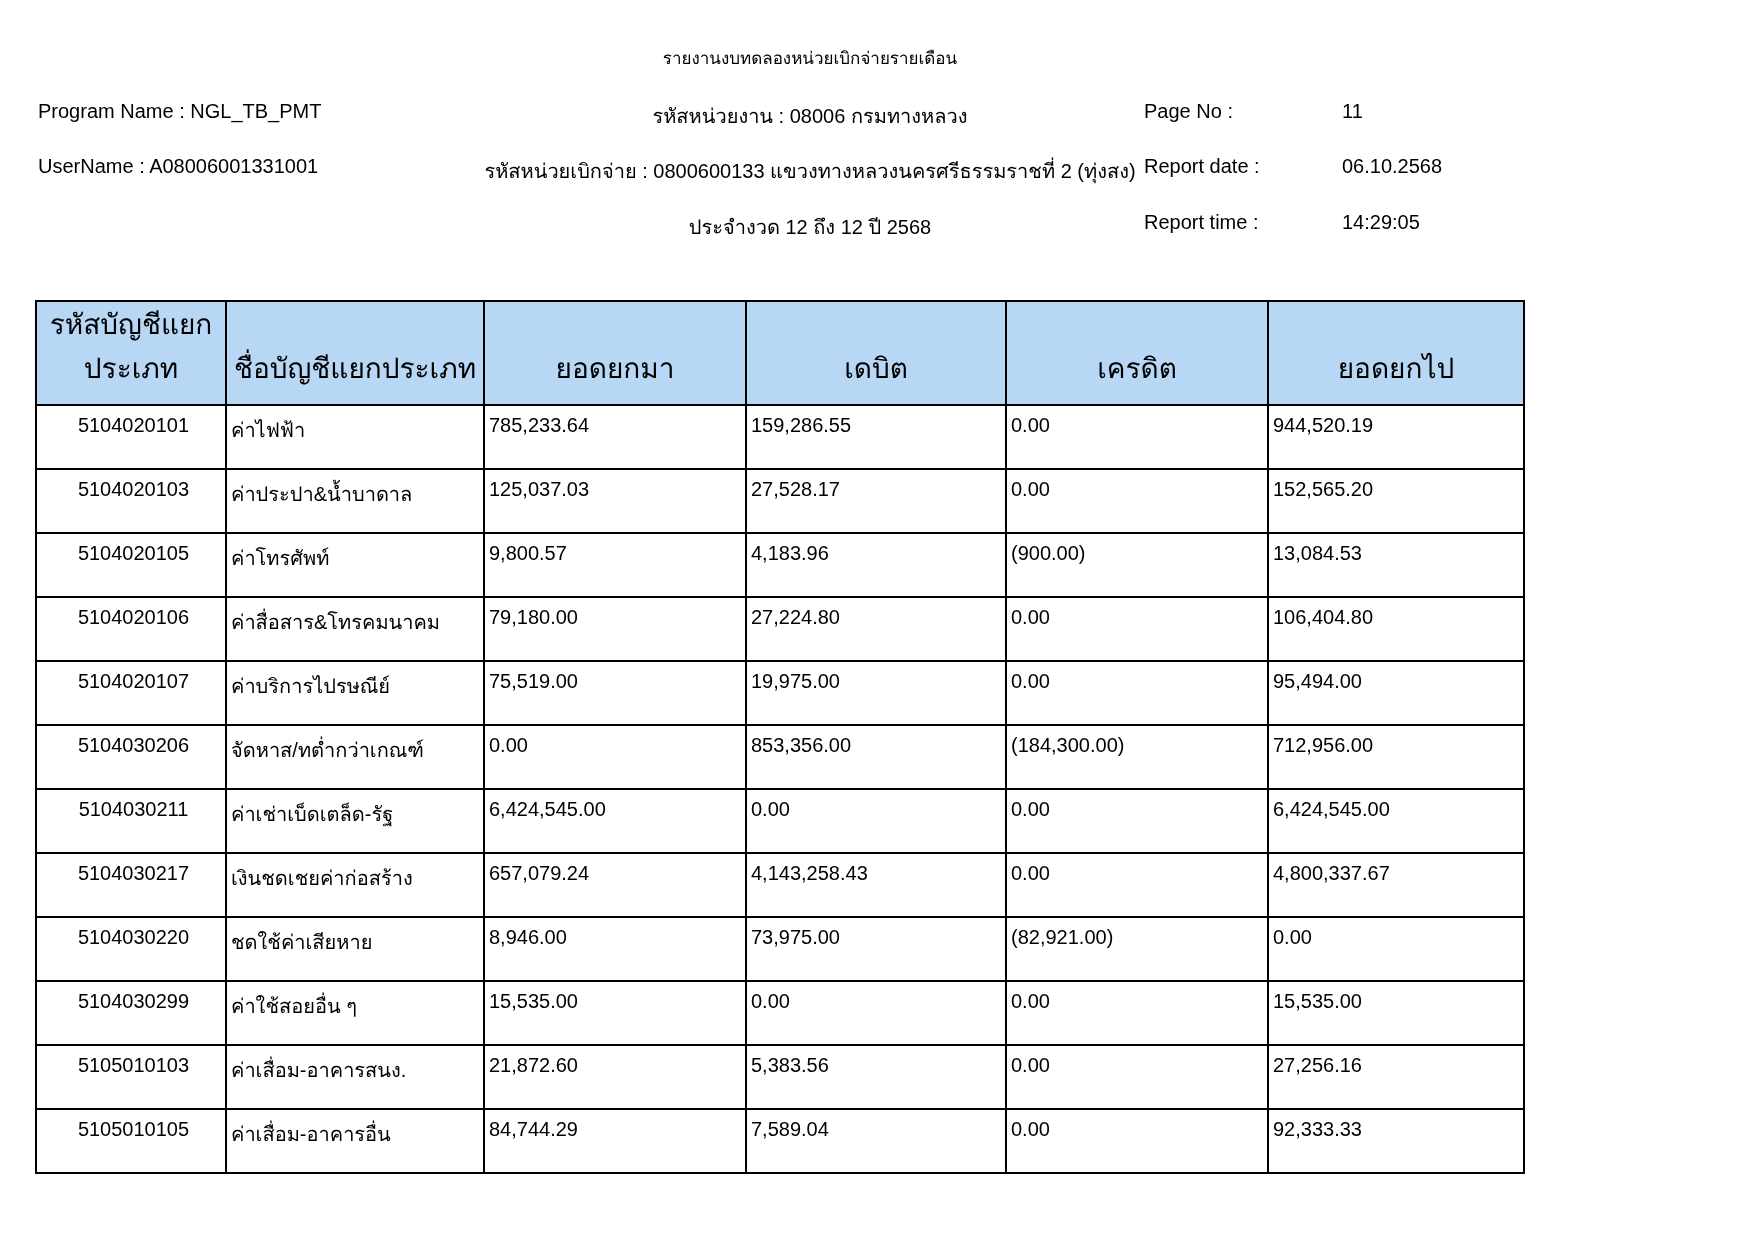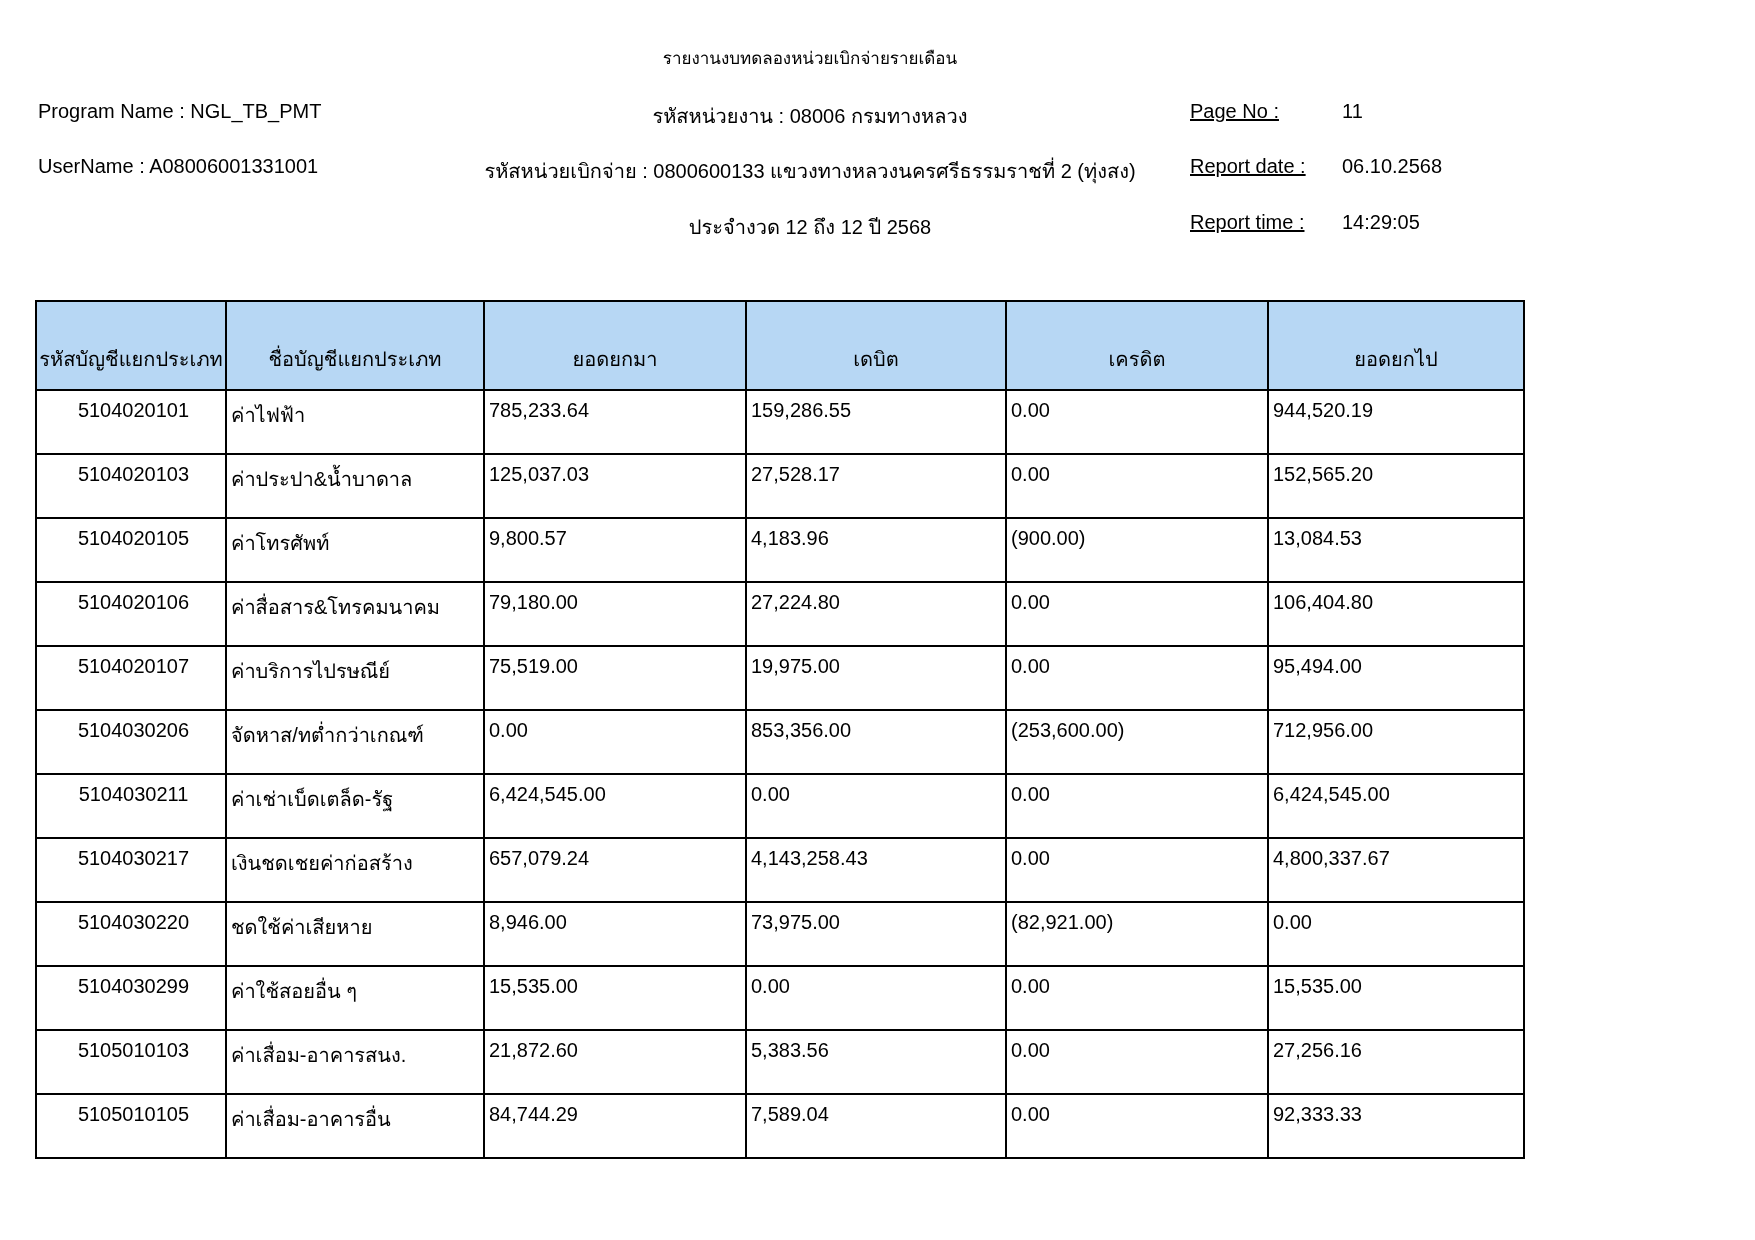--- a/index.html
+++ b/index.html
@@ -12,35 +12,35 @@
     color: #000000;
     position: relative;
     overflow: hidden;
   }
   .abs { position: absolute; font-size: 20px; white-space: nowrap; }
   .row-a { top: 100px; }
   .row-b { top: 155px; }
   .row-c { top: 211px; }
   .col-left { left: 38px; }
   .col-center { left: 380px; width: 860px; text-align: center; }
-  .col-right-label { left: 1190px; text-decoration: underline; }
+  .col-right-label { left: 1144px; }
   .col-right-value { left: 1342px; }
   .title { top: 44px; left: 380px; width: 860px; text-align: center; font-size: 17px; }
 
   .table-wrap { position: absolute; top: 300px; left: 35px; }
   table {
     border-collapse: collapse;
     table-layout: fixed;
     width: 1488px;
   }
   th, td { border: 2px solid #000000; overflow: hidden; }
   th {
     height: 73px;
     font-weight: normal;
-    font-size: 20px;
+    font-size: 28px;
     text-align: center;
     vertical-align: bottom;
     padding: 0 2px 14px 2px;
   }
   td {
     height: 54px;
     font-size: 20px;
     vertical-align: top;
     padding: 8px 4px 0 4px;
   }
@@ -126,21 +126,21 @@
     <td class="c-num">75,519.00</td>
     <td class="c-num">19,975.00</td>
     <td class="c-num">0.00</td>
     <td class="c-num">95,494.00</td>
   </tr>
         <tr>
     <td class="c-code">5104030206</td>
     <td class="c-name">จัดหาส/ทต่ำกว่าเกณฑ์</td>
     <td class="c-num">0.00</td>
     <td class="c-num">853,356.00</td>
-    <td class="c-num">(253,600.00)</td>
+    <td class="c-num">(184,300.00)</td>
     <td class="c-num">712,956.00</td>
   </tr>
         <tr>
     <td class="c-code">5104030211</td>
     <td class="c-name">ค่าเช่าเบ็ดเตล็ด-รัฐ</td>
     <td class="c-num">6,424,545.00</td>
     <td class="c-num">0.00</td>
     <td class="c-num">0.00</td>
     <td class="c-num">6,424,545.00</td>
   </tr>

